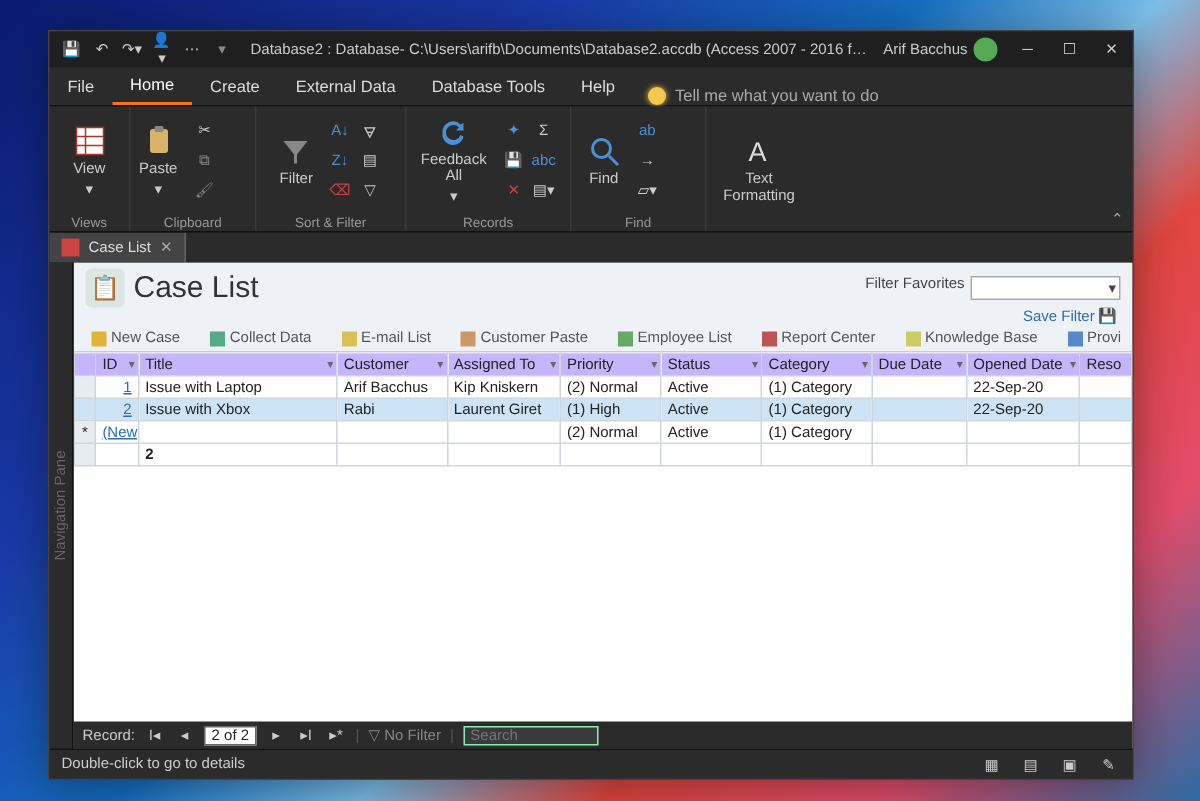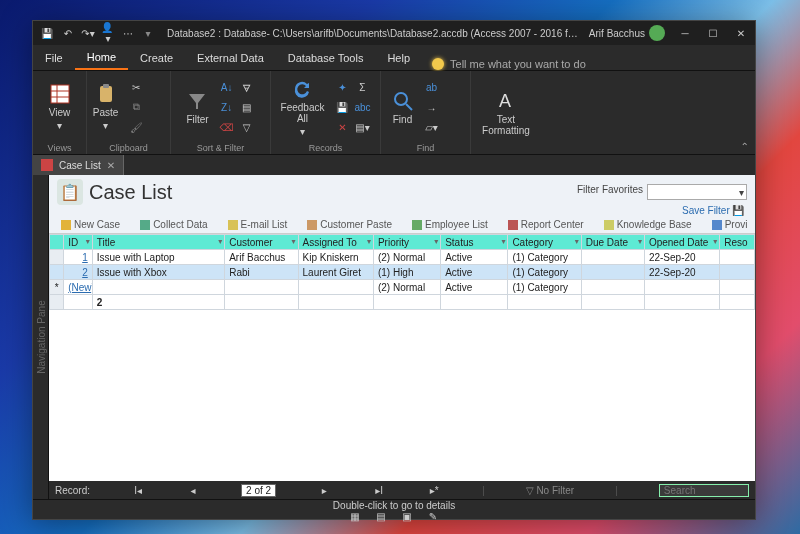--- a/index.html
+++ b/index.html
@@ -46,36 +46,36 @@
   .formheader .row1 h2 { font-size: 20px; font-weight: 400; color: #333; flex: 1; }
   .formheader .row1 .filterfav { font-size: 10px; color: #444; display: flex; gap: 4px; }
   .formheader .row1 .filterfav .combo { width: 100px; height: 16px; border: 1px solid #aaa; background: #fff; display: flex; align-items: center; justify-content: flex-end; padding: 0 2px; }
   .formheader .row2sv { text-align: right; font-size: 10px; color: #2b6cb0; padding: 0 2px 2px; }
   .formheader .row3 { display: flex; gap: 12px; font-size: 10px; flex-wrap: nowrap; overflow: hidden; }
   .formheader .row3 .link { color: #555; display: flex; align-items: center; gap: 3px; padding: 1px 4px; cursor: pointer; white-space: nowrap; }
   .formheader .row3 .link .li { width: 10px; height: 10px; display: inline-block; }
 
   table.data { border-collapse: collapse; width: 100%; font-size: 10px; color: #222; table-layout: fixed; }
   table.data th, table.data td { border: 1px solid #cfd6dd; padding: 1px 4px; height: 15px; text-align: left; white-space: nowrap; overflow: hidden; }
-  table.data th { background: #5eead4; font-weight: 400; position: relative; }
+  table.data th { background: #c4b5fd; font-weight: 400; position: relative; }
   table.data th .dd { position: absolute; right: 2px; top: 2px; font-size: 8px; color: #666; }
   table.data td.rowhdr { background: #e8edf2; width: 14px; text-align: center; }
   table.data tr.sel td { background: #cde4f7; }
   table.data td.id { text-align: right; color: #2b6cb0; text-decoration: underline; }
   table.data td.newlink { color: #2b6cb0; text-decoration: underline; }
   .gridbody { flex: 1; overflow: hidden; background: #fff; }
   .sumrow td { text-align: right; font-weight: bold; }
 
-  .recnav { height: 18px; background: #2b2b2b; display: flex; align-items: center; font-size: 10px; color: #ccc; gap: 6px; padding: 0 6px; justify-content: space-between; }
+  .recnav { height: 18px; background: #2b2b2b; display: flex; align-items: center; font-size: 10px; color: #ccc; gap: 6px; padding: 0 6px; }
   .recnav .btn { cursor: pointer; width: 14px; text-align: center; }
   .recnav .recbox { background: #fff; color: #222; padding: 0 4px; border: 1px solid #666; }
   .recnav .sep { color: #555; }
   .recnav input.search { background: #3a3a3a; border: 1px solid #86efac; color: #ccc; font-size: 10px; padding: 0 4px; width: 90px; }
 
-  .statusbar { height: 20px; background: #2b2b2b; border-top: 1px solid #111; display: flex; align-items: center; font-size: 10px; color: #ccc; padding: 0 8px; flex-direction: column; }
+  .statusbar { height: 20px; background: #2b2b2b; border-top: 1px solid #111; display: flex; align-items: center; font-size: 10px; color: #ccc; padding: 0 8px; }
   .statusbar .left { flex: 1; }
   .statusbar .views { display: flex; gap: 10px; }
   .statusbar .views span { cursor: pointer; width: 16px; text-align: center; }
   svg { display: block; }
 </style>
 </head>
 <body>
 
 <div class="app-window">
 

